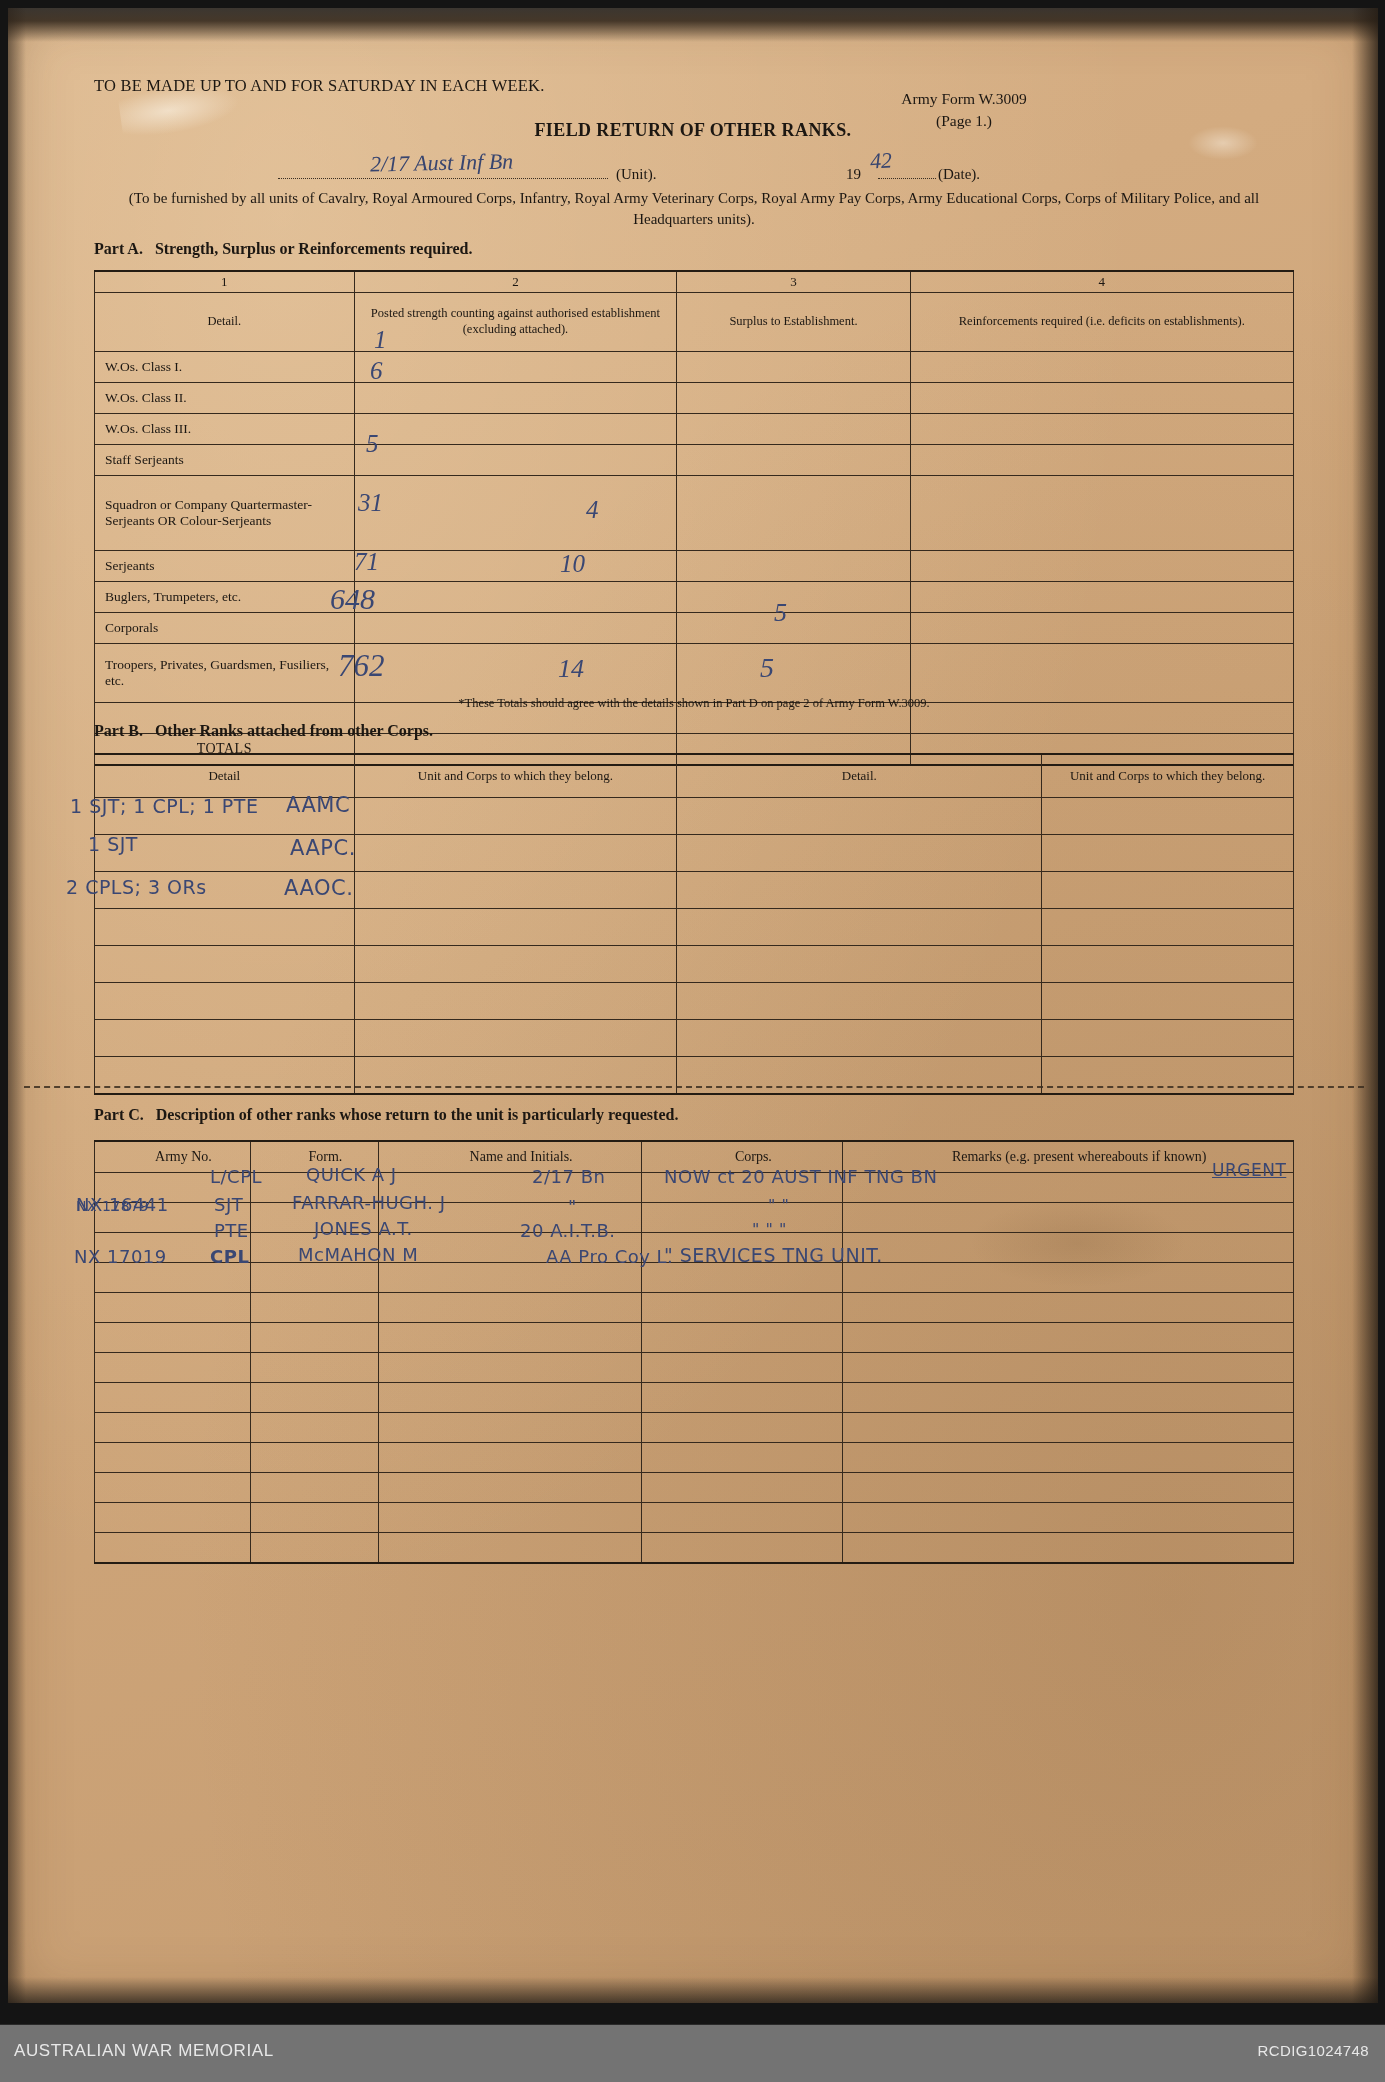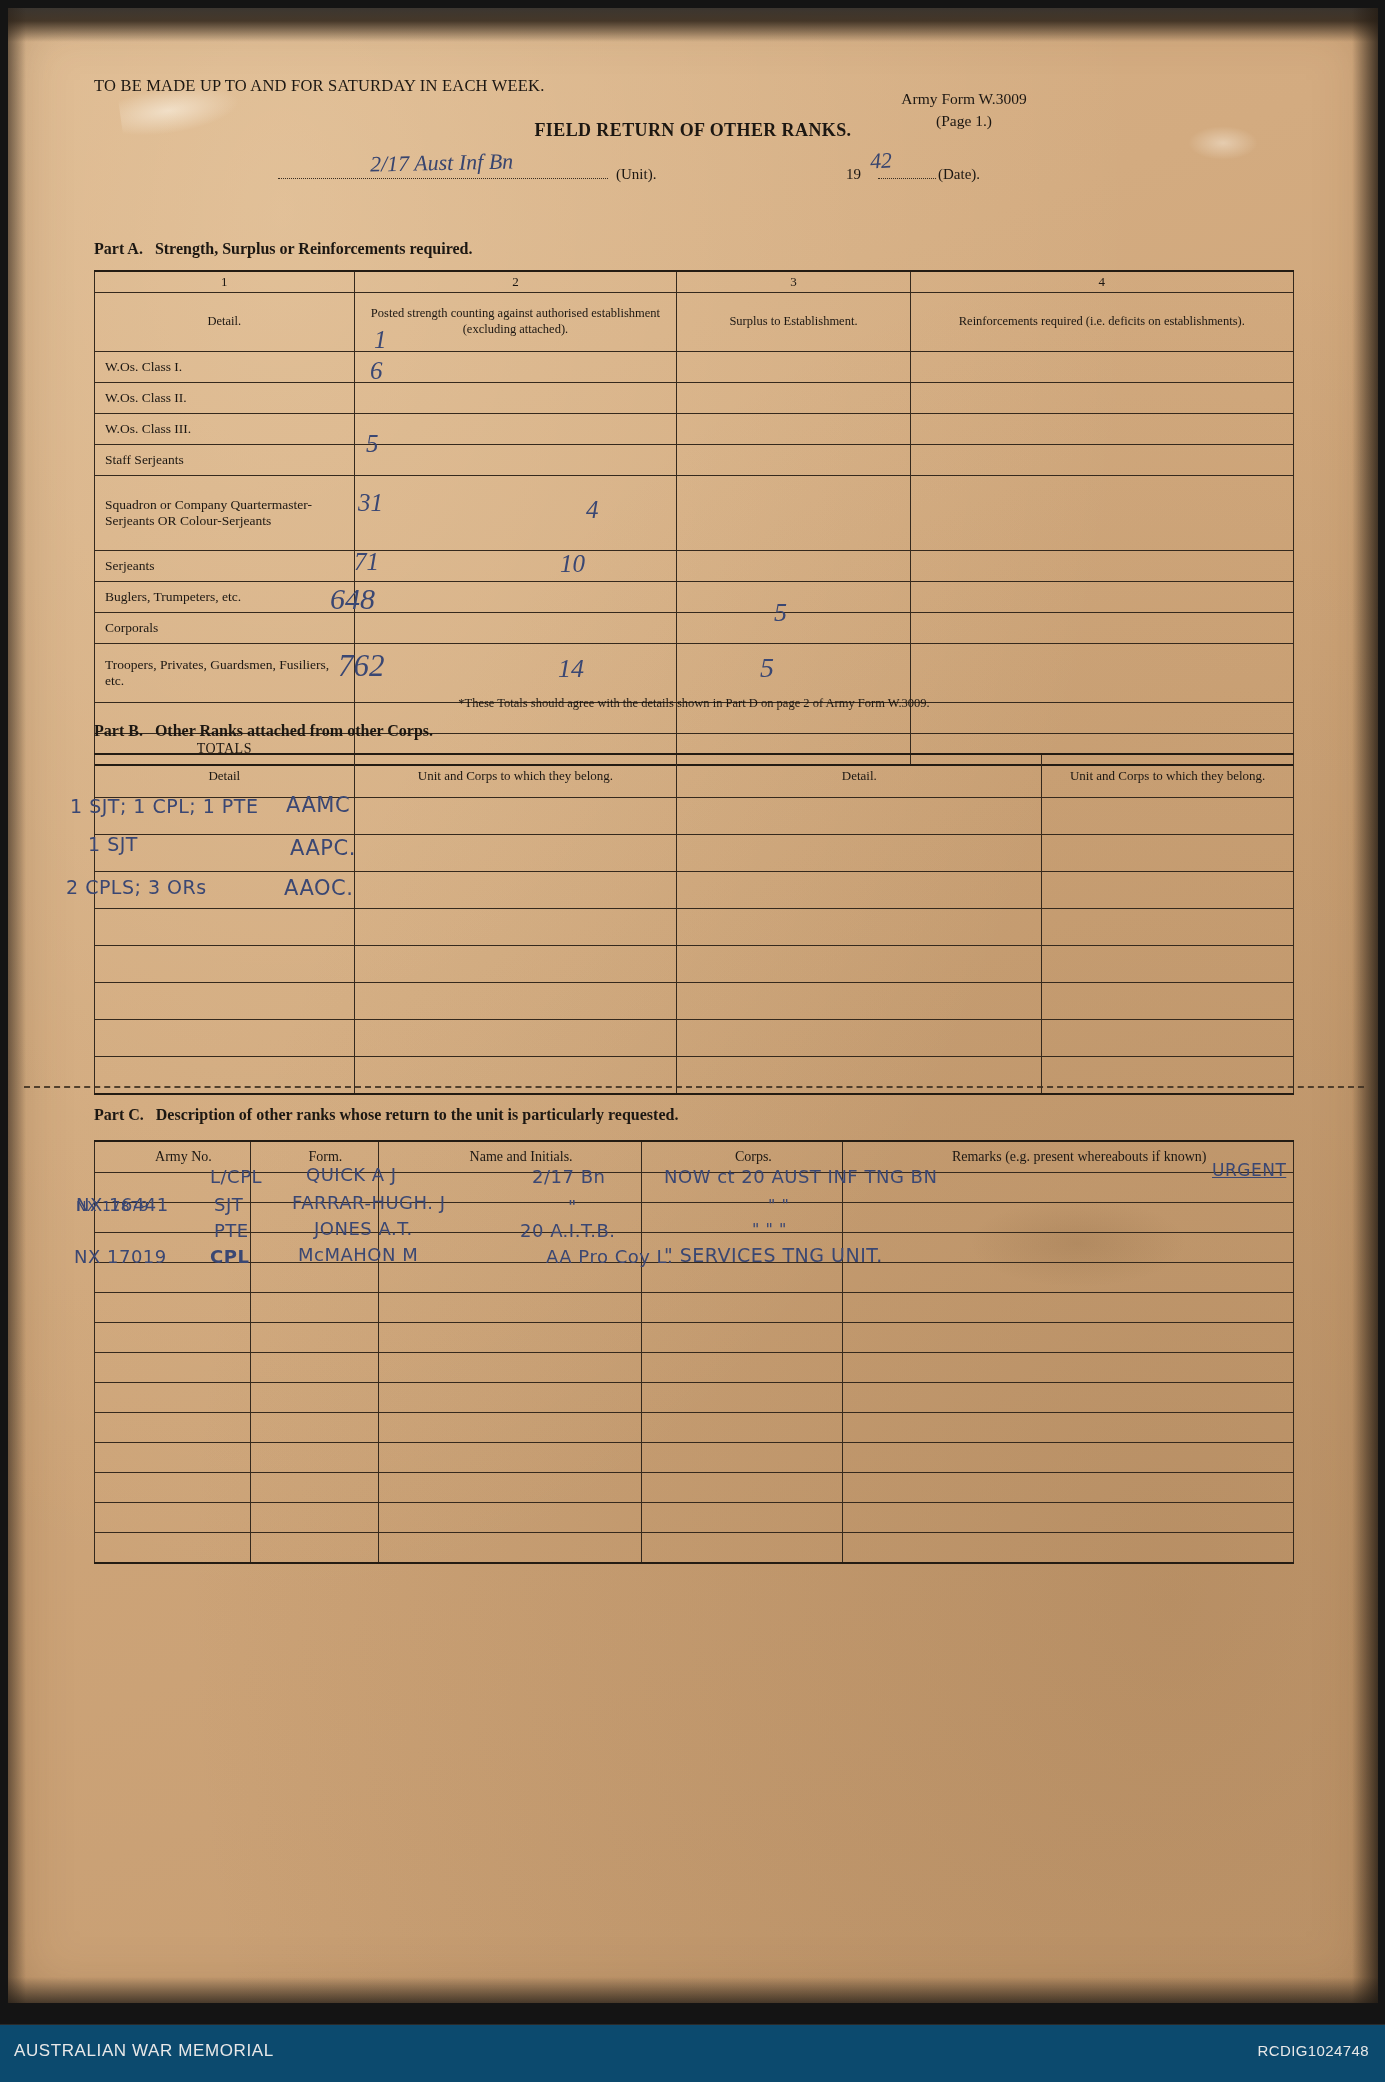--- a/index.html
+++ b/index.html
@@ -134,21 +134,21 @@
   #partC{left:86px;top:1132px;width:1200px;}
   #partC td{height:29px;}
   #partC .hc{text-align:center;font-size:14px;height:30px;padding-left:22px;}
 
   
   .ov{position:absolute;color:#3a4773;font-family:"Liberation Serif",serif;font-style:italic;}
   .ovs{position:absolute;color:#3a4773;font-family:"DejaVu Sans",sans-serif;letter-spacing:.5px;}
 
   
   .footer{
-    position:absolute;left:0;bottom:0;width:1385px;height:58px;background:#0c4a6e;
+    position:absolute;left:0;bottom:0;width:1385px;height:58px;background:#737373;
     color:#e8e8e8;font-family:"Liberation Sans",sans-serif;text-align:center;
   }
   .footer .awm{position:absolute;left:14px;top:17px;font-size:17px;letter-spacing:.6px;}
   .footer .rcdig{position:absolute;right:16px;top:18px;font-size:15px;letter-spacing:.4px;}
   .footer .divider{position:absolute;left:0;top:0;width:100%;height:1px;background:#2a2a2a;}
 </style>
 </head>
 <body>
 
 <div class="page">
@@ -171,20 +171,21 @@
       <div class="unitline">
         <div class="unit-dots"></div>
         <div class="unit-label">(Unit).</div>
         <div class="year-label">19</div>
         <div class="date-dots"></div>
         <div class="date-label">(Date).</div>
       </div>
       <div class="hw-unit">2/17 Aust Inf Bn</div>
       <div class="hw-year">42</div>
 
+      <div class="subnote">(To be furnished by all units of Cavalry, Royal Armoured Corps, Infantry, Royal Army Veterinary Corps, Royal Army Pay Corps, Army Educational Corps, Corps of Military Police, and all Headquarters units).</div>
 
       <div class="part-head" style="left:86px;top:232px;">
         <span class="pt">Part A.</span>
         &nbsp;&nbsp;<span>Strength, Surplus or Reinforcements required.</span>
       </div>
 
       <table class="grid" id="partA">
         <tbody>
             <tr>
           <td class="colnum thick-top" style="width:196px;">1</td>

